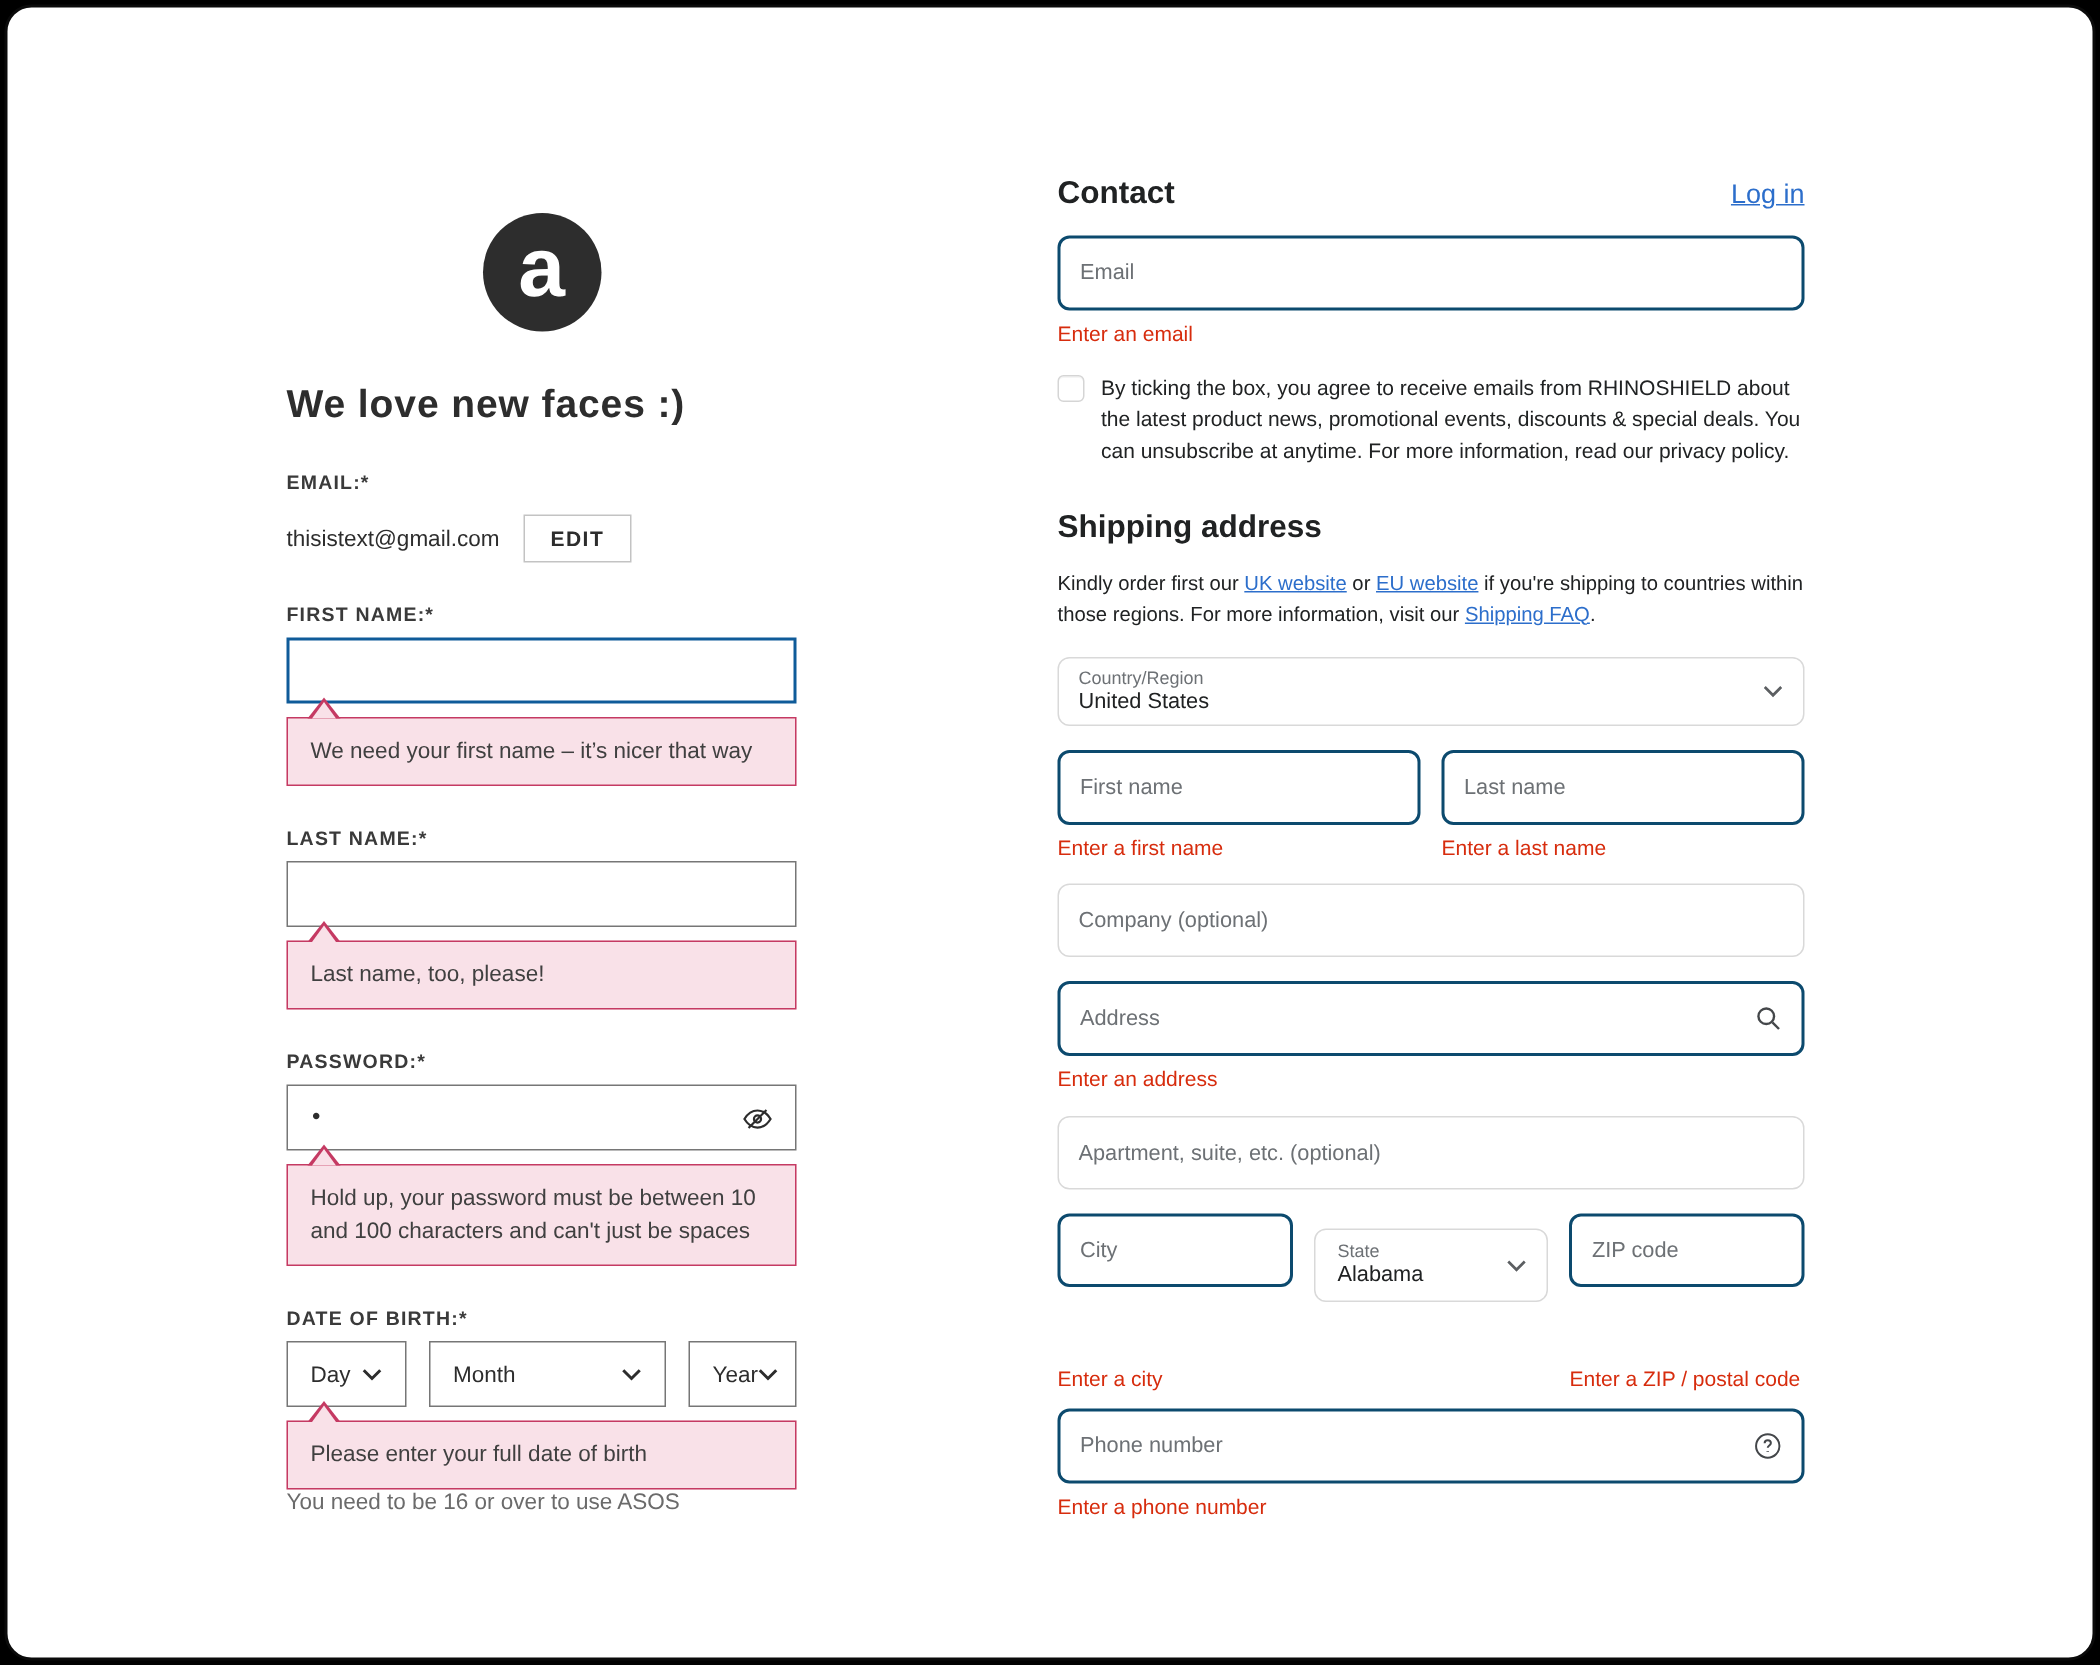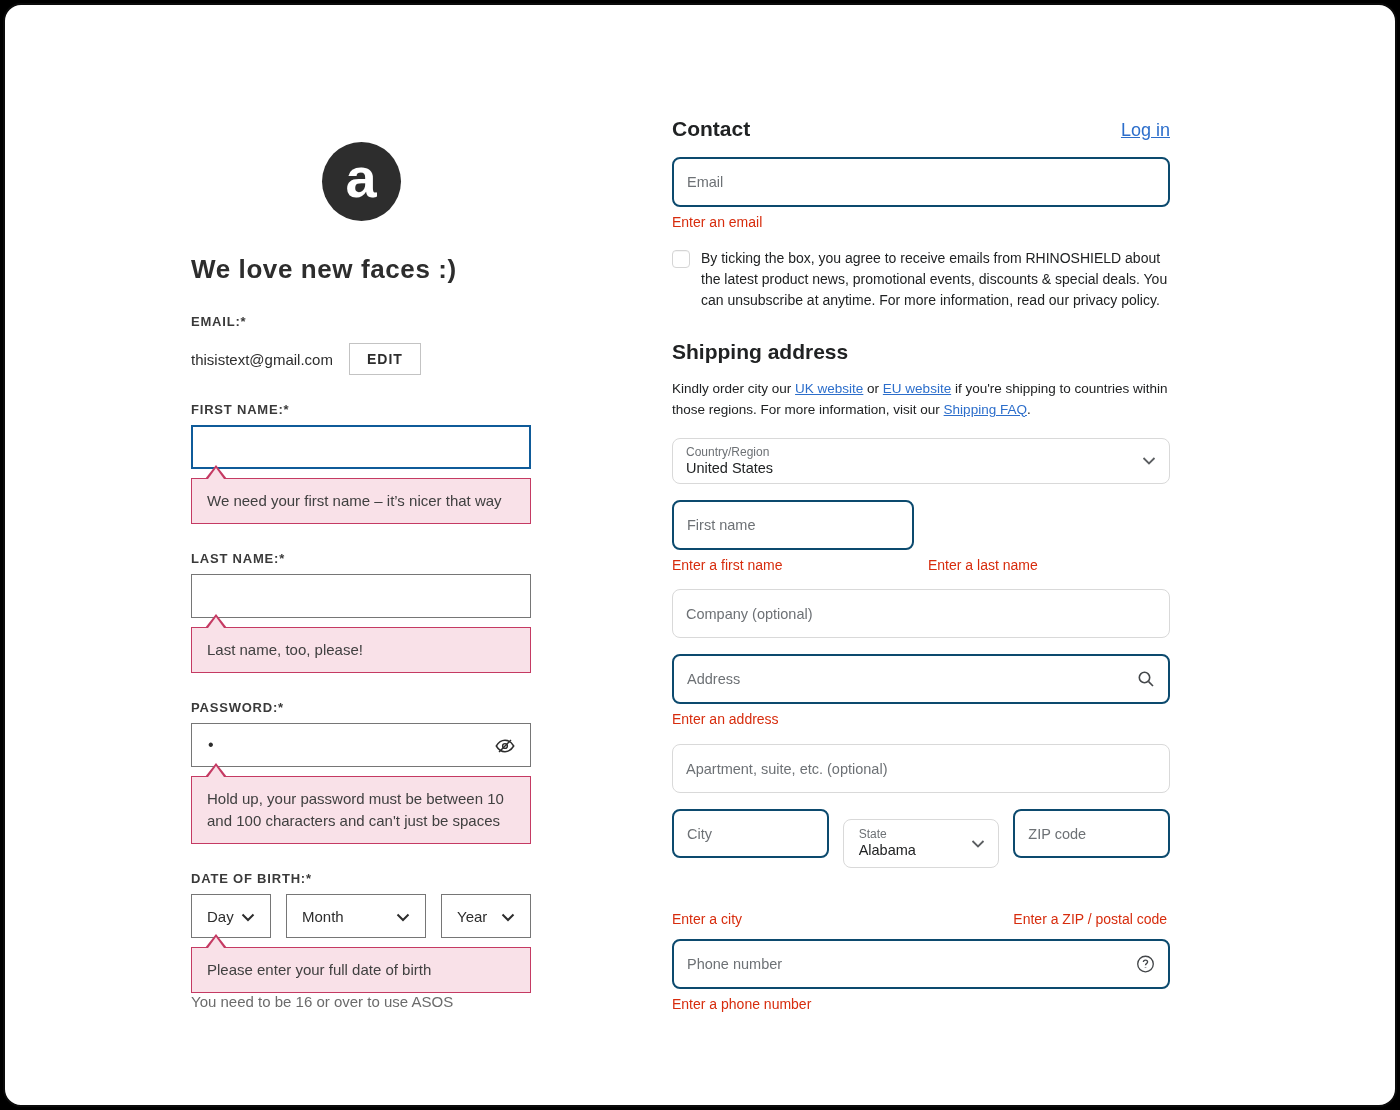--- a/index.html
+++ b/index.html
@@ -50,24 +50,24 @@
     border-bottom:11px solid #f9e1e8;
   }
   .dob-row { display:flex; gap:15px; margin-top:8px; }
   .asos-select {
     height:44px; border:1px solid #767676; background:#fff; cursor:pointer;
     display:flex; align-items:center; justify-content:space-between; padding:0 15px;
     font-size:15px; color:#2d2d2d;
   }
   .sel-day { width:80px; }
   .sel-month { flex:1; }
-  .sel-year { width:90px; }
+  .sel-year { width:72px; }
   .age-note { margin-top:0; font-size:15px; color:#6b6b6b; }
   
-  .right-col { position:absolute; left:667px; top:0; width:498px; color:#202223; }
+  .right-col { position:absolute; left:700px; top:0; width:498px; color:#202223; }
   .contact-row { margin-top:112px; display:flex; justify-content:space-between; align-items:baseline; }
   .sf-h2 { font-size:21px; font-weight:700; color:#202223; }
   .login-link { font-size:18px; color:#2c6ecb; text-decoration:underline; cursor:pointer; }
   .sf-input {
     width:100%; height:50px; border:1px solid #d9d9d9; border-radius:8px; background:#fff;
     display:flex; align-items:center; padding:0 13px; position:relative;
   }
   .sf-input input {
     border:none; outline:none; width:100%; font-size:14.5px; color:#202223; background:transparent;
     font-family:"Liberation Sans", sans-serif;
@@ -197,37 +197,40 @@
     </div>
     <div class="sf-error">Enter an email</div>
 
     <div class="consent-row">
       <div class="sf-checkbox"></div>
       <div class="consent-text">By ticking the box, you agree to receive emails from RHINOSHIELD about the latest product news, promotional events, discounts &amp; special deals. You can unsubscribe at anytime. For more information, read our privacy policy.</div>
     </div>
 
     <div class="sf-h2 ship-h2">Shipping address</div>
 
-    <div class="ship-note"><span>Kindly order city our </span><a>UK website</a><span> or </span><a>EU website</a><span> if you're shipping to countries within those regions. For more information, visit our </span><a>Shipping FAQ</a><span>.</span></div>
+    <div class="ship-note"><span>Kindly order first our </span><a>UK website</a><span> or </span><a>EU website</a><span> if you're shipping to countries within those regions. For more information, visit our </span><a>Shipping FAQ</a><span>.</span></div>
 
     <div class="sf-select">
       <div class="stack">
         <span class="sel-label">Country/Region</span>
         <span class="sel-value">United States</span>
       </div>
       <span class="field-icon">
         <svg width="14" height="9" viewBox="0 0 14 9" fill="none" stroke="#5c5f62" stroke-width="1.8">
             <path d="M1.5 1.5 L7 7 L12.5 1.5"></path>
           </svg>
       </span>
     </div>
 
     <div class="grid2 mt16">
       <div class="sf-input err">
         <input type="text" placeholder="First name" style="">
+      </div>
+      <div class="sf-input err">
+        <input type="text" placeholder="Last name" style="">
       </div>
     </div>
     <div class="grid2">
       <div class="sf-error">Enter a first name</div>
       <div class="sf-error">Enter a last name</div>
     </div>
 
     <div class="sf-input h49 mt16">
       <input type="text" placeholder="Company (optional)" style="">
     </div>

